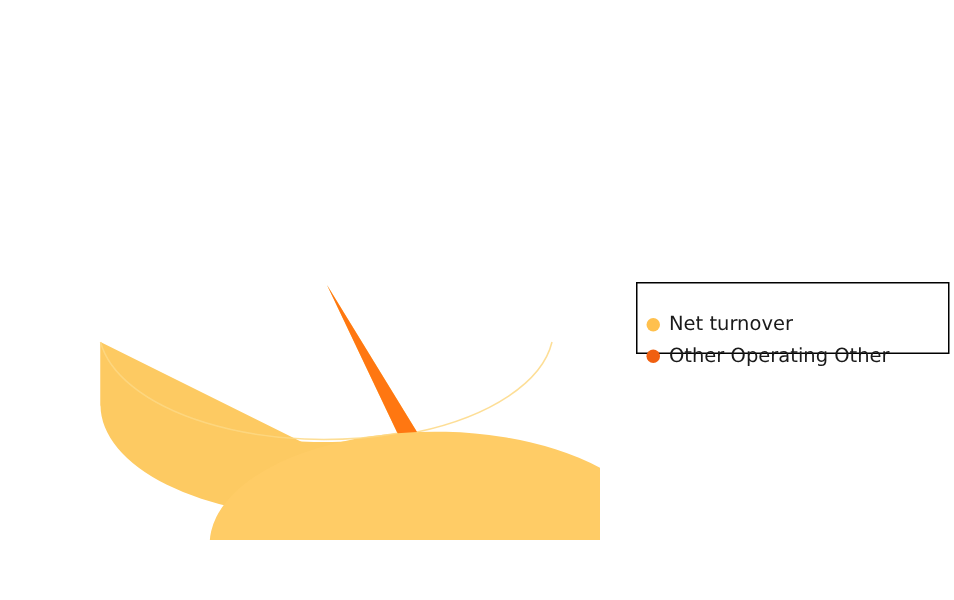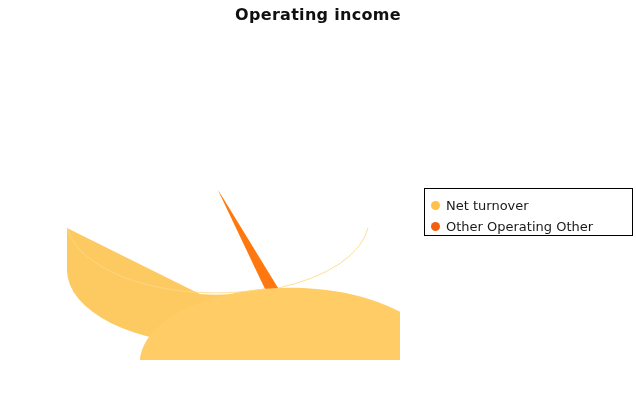--- a/index.html
+++ b/index.html
@@ -45,21 +45,21 @@
   }
   #legend-box {
     position: absolute;
     left: 424px;
     top: 188px;
     width: 209px;
     height: 48px;
     border: 1px solid #000000;
     background: #ffffff;
     box-sizing: border-box;
-    padding: 6px 4px 0 6px;
+    padding: 17px 4px 0 6px;
   }
   .legend-row {
     display: flex;
     align-items: center;
     height: 21px;
     line-height: 21px;
   }
   .legend-swatch {
     width: 9px;
     height: 9px;
@@ -72,21 +72,20 @@
     color: #1a1a1a;
     white-space: nowrap;
     font-family: "DejaVu Sans", "Liberation Sans", sans-serif;
   }
 </style>
 </head>
 <body>
 
 <div id="chart-root">
 
-  <div id="chart-title">Operating income</div>
 
   <div id="pie-wrap">
     <svg id="pie-svg" width="360" height="300" viewBox="0 0 360 300">
 
       <path d="M 27 168
                A 150 75 0 0 0 238 228
                L 238 270
                A 150 75 0 0 1 27 210
                Z" fill="#fdca62"></path>
 

